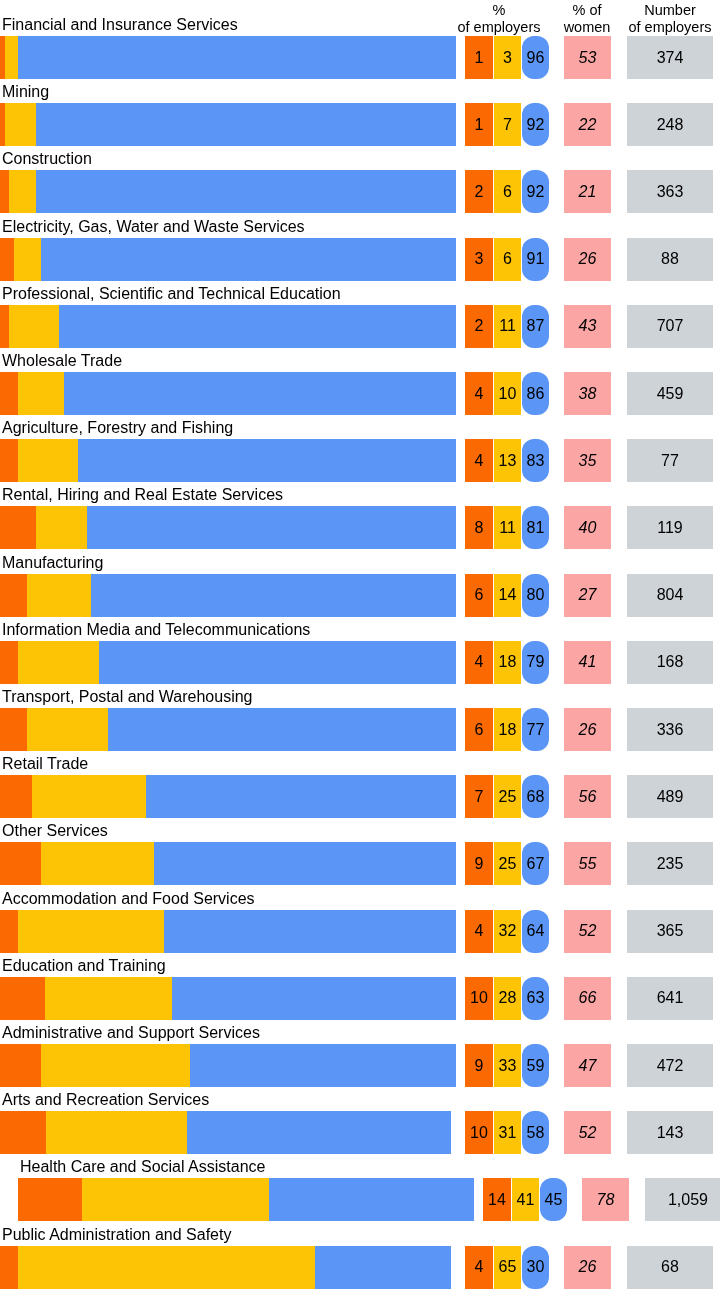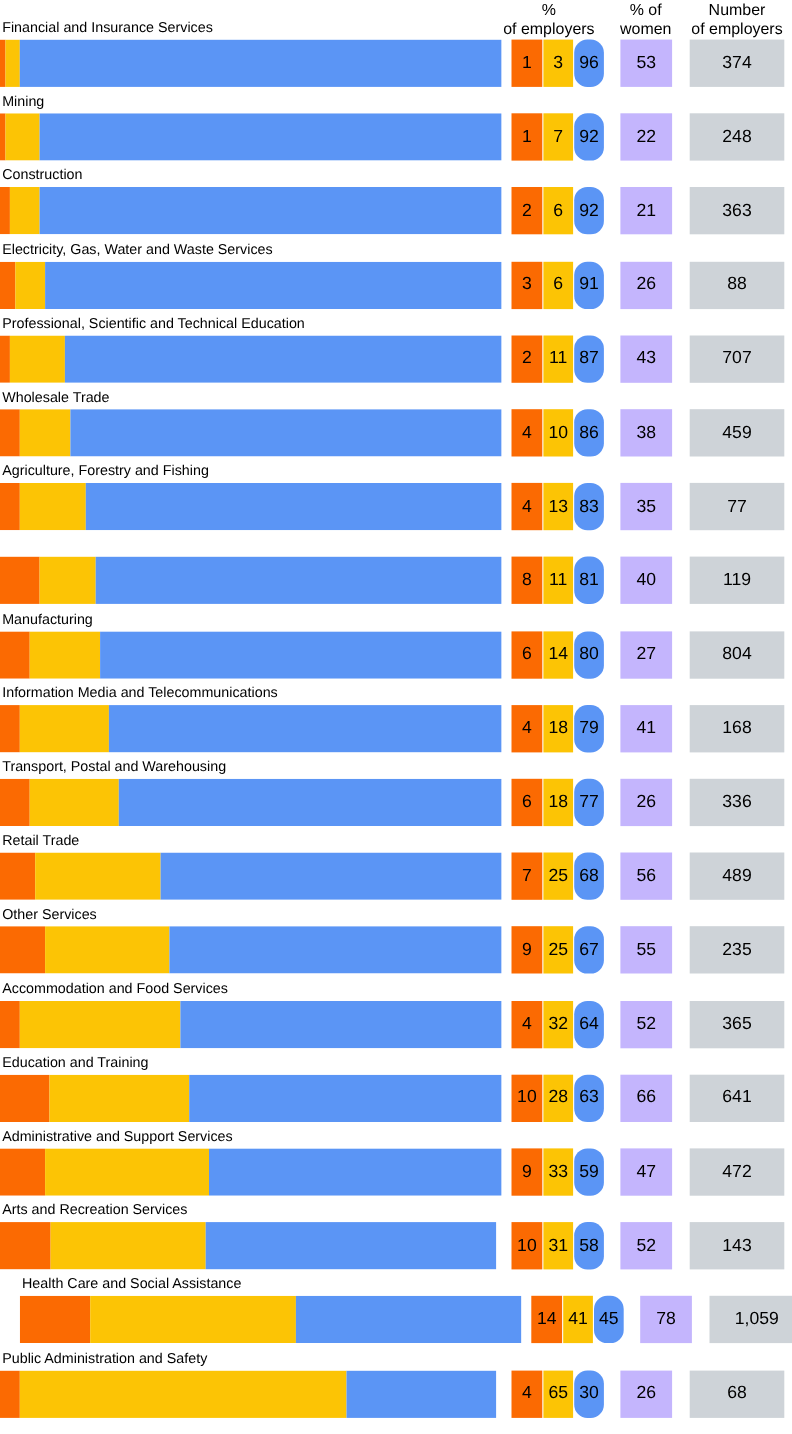--- a/index.html
+++ b/index.html
@@ -47,21 +47,21 @@
   .row {
     position: absolute;
     left: 0;
     width: 720px;
     height: 67.2px;
   }
   .row-label {
     position: absolute;
     left: 2px;
     top: 0px;
-    font-size: 13px;
+    font-size: 16px;
     line-height: 19px;
     font-weight: 400;
     color: #000000;
     white-space: nowrap;
   }
 
   
   .bar {
     position: absolute;
     left: 0;
@@ -84,21 +84,21 @@
     display: flex;
     align-items: center;
     justify-content: center;
     font-size: 16px;
     font-weight: 400;
     color: #000000;
   }
   .chip-a { left: 465px; width: 28px; background: #FB6A02; }
   .chip-b { left: 494px; width: 27px; background: #FCC405; }
   .chip-c { left: 522px; width: 27px; background: #5B95F5; border-radius: 12px; }
-  .chip-w { left: 564px; width: 47px; background: #c4b5fd; }
+  .chip-w { left: 564px; width: 47px; background: #fca5a5; font-style: italic; }
   .chip-n { left: 627px; width: 86px; background: #CED3D8; }
 </style>
 </head>
 <body>
 
 <div id="chart">
 
   <div class="header">
     <div class="hdr-cell hdr-pct-employers">%
 of employers</div>
@@ -194,20 +194,21 @@
           <div class="seg seg-b" style="width: 13%;"></div>
           <div class="seg seg-c" style="width: 83%;"></div>
         </div>
         <div class="chip chip-a">4</div>
         <div class="chip chip-b">13</div>
         <div class="chip chip-c">83</div>
         <div class="chip chip-w">35</div>
         <div class="chip chip-n">77</div>
       </div>
       <div class="row" style="top: 485.4px;">
+        <div class="row-label">Rental, Hiring and Real Estate Services</div>
         <div class="bar">
           <div class="seg seg-a" style="width: 8%;"></div>
           <div class="seg seg-b" style="width: 11%;"></div>
           <div class="seg seg-c" style="width: 81%;"></div>
         </div>
         <div class="chip chip-a">8</div>
         <div class="chip chip-b">11</div>
         <div class="chip chip-c">81</div>
         <div class="chip chip-w">40</div>
         <div class="chip chip-n">119</div>

